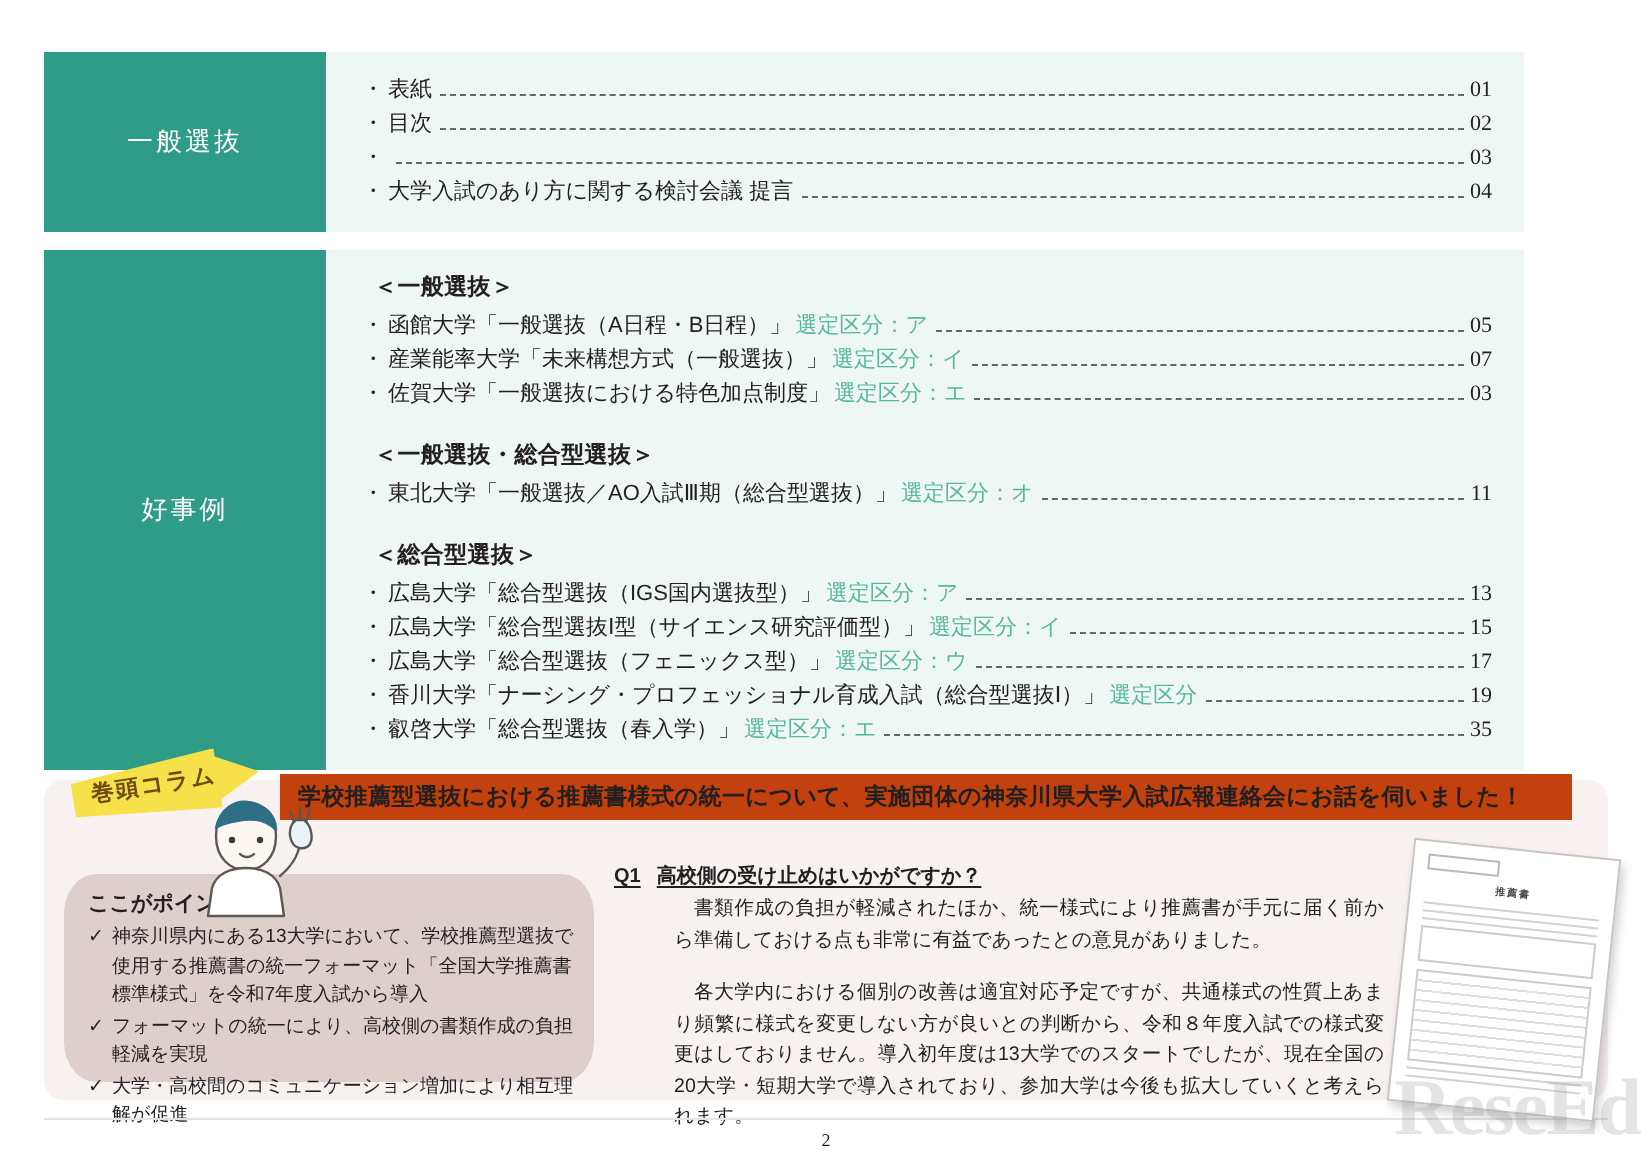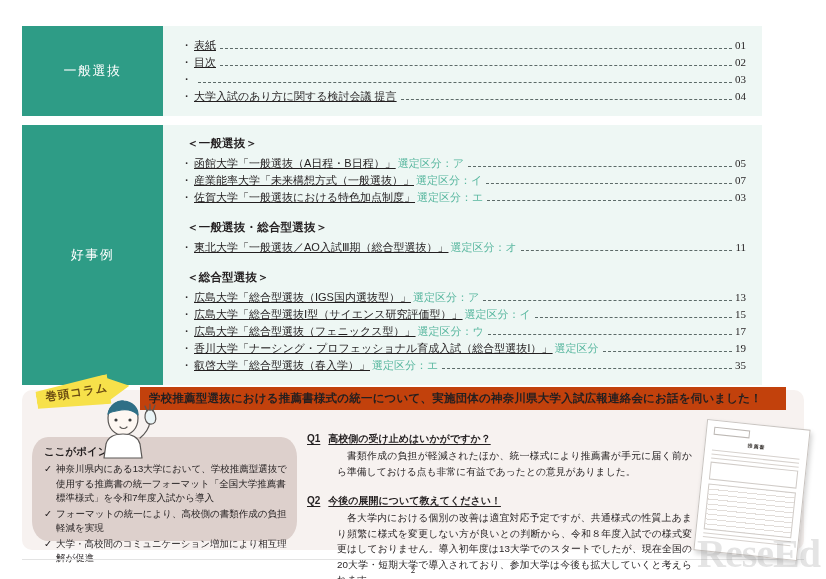--- a/index.html
+++ b/index.html
@@ -67,21 +67,20 @@
     flex: 0 0 auto;
     width: 13px;
     text-align: left;
     color: #231f20;
     font-size: 11px;
     line-height: 17px;
   }
   .toc-text {
     flex: 0 0 auto;
     color: #231f20;
-    text-decoration: underline;
   }
   .toc-cat {
     flex: 0 0 auto;
     color: #58b79f;
     padding-left: 2px;
   }
   .toc-leader {
     flex: 1 1 auto;
     border-bottom: 1px dashed #5c6a68;
     margin: 0 3px 4px 4px;
@@ -442,21 +441,21 @@
       </div>
       <div class="point-item">
         <span class="point-check">✓</span>
         <span class="point-text">大学・高校間のコミュニケーション増加により相互理解が促進</span>
       </div>
     </div>
 </div>
 
 <div class="qa" id="qa">
     <div class="qa-block"><div class="qa-q"><span class="qa-num">Q1</span><span>高校側の受け止めはいかがですか？</span></div><div class="qa-a">書類作成の負担が軽減されたほか、統一様式により推薦書が手元に届く前から準備しておける点も非常に有益であったとの意見がありました。</div></div>
-    <div class="qa-block"><div class="qa-q"><span class="qa-num">Q2</span><span>今後の展開について教えてください！</span></div><div class="qa-a">各大学内における個別の改善は適宜対応予定ですが、共通様式の性質上あまり頻繁に様式を変更しない方が良いとの判断から、令和８年度入試での様式変更はしておりません。導入初年度は13大学でのスタートでしたが、現在全国の20大学・短期大学で導入されており、参加大学は今後も拡大していくと考えられます。</div></div>
+    <div class="qa-block"><div class="qa-a">各大学内における個別の改善は適宜対応予定ですが、共通様式の性質上あまり頻繁に様式を変更しない方が良いとの判断から、令和８年度入試での様式変更はしておりません。導入初年度は13大学でのスタートでしたが、現在全国の20大学・短期大学で導入されており、参加大学は今後も拡大していくと考えられます。</div></div>
   </div>
 
 <div class="doc-thumb">
   <div class="doc-paper">
     <div class="doc-tag"></div>
     <div class="doc-title">推薦書</div>
     <div class="doc-line"></div>
     <div class="doc-line"></div>
     <div class="doc-line"></div>
     <div class="doc-rect"></div>

